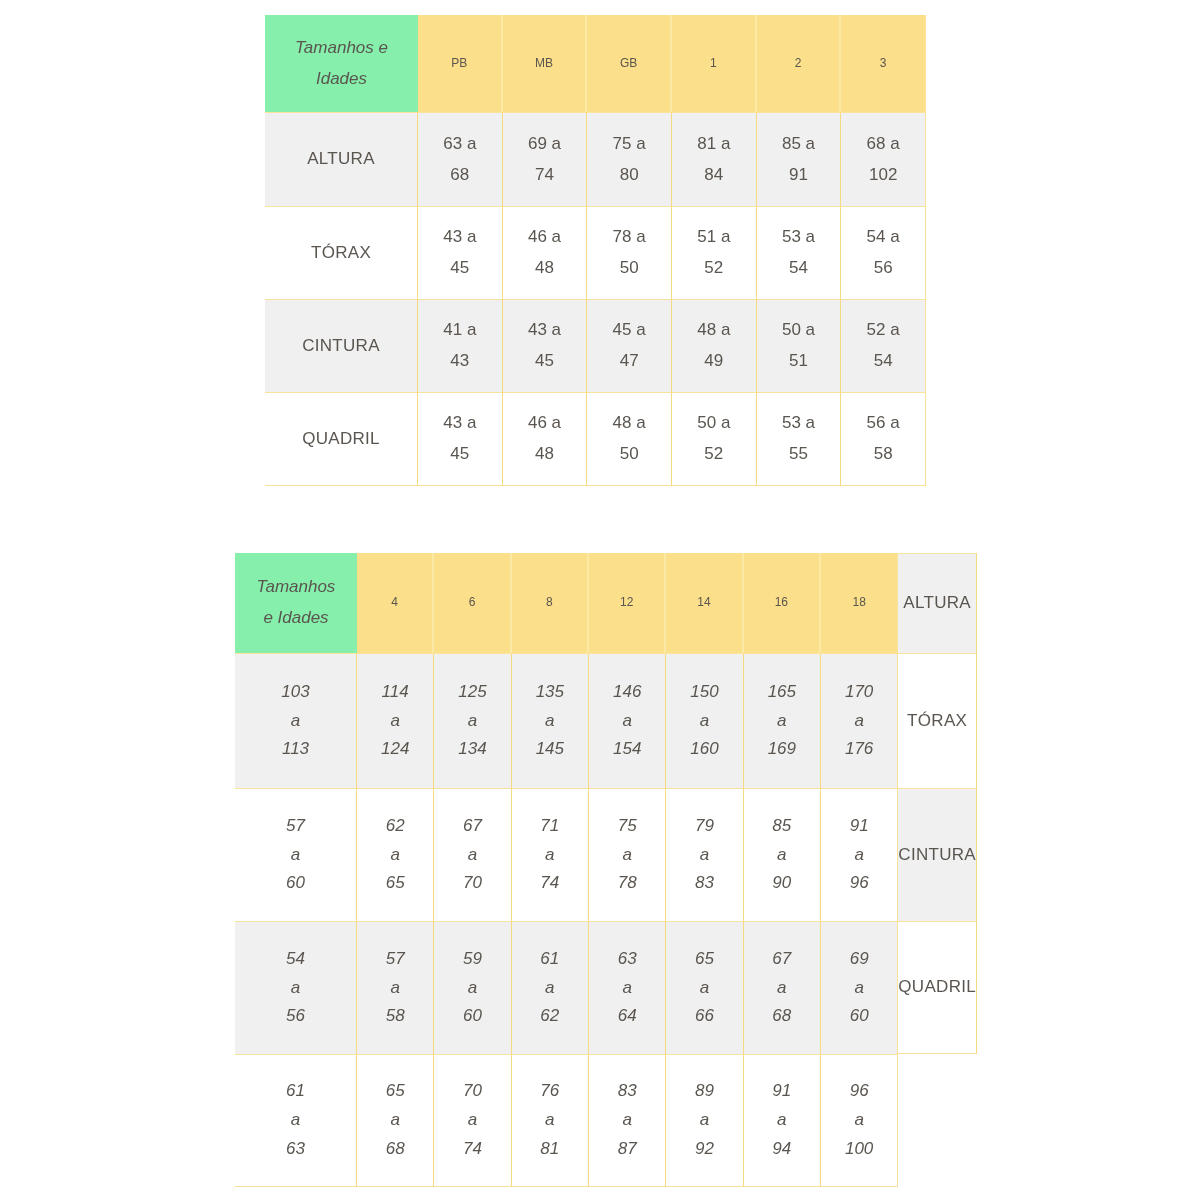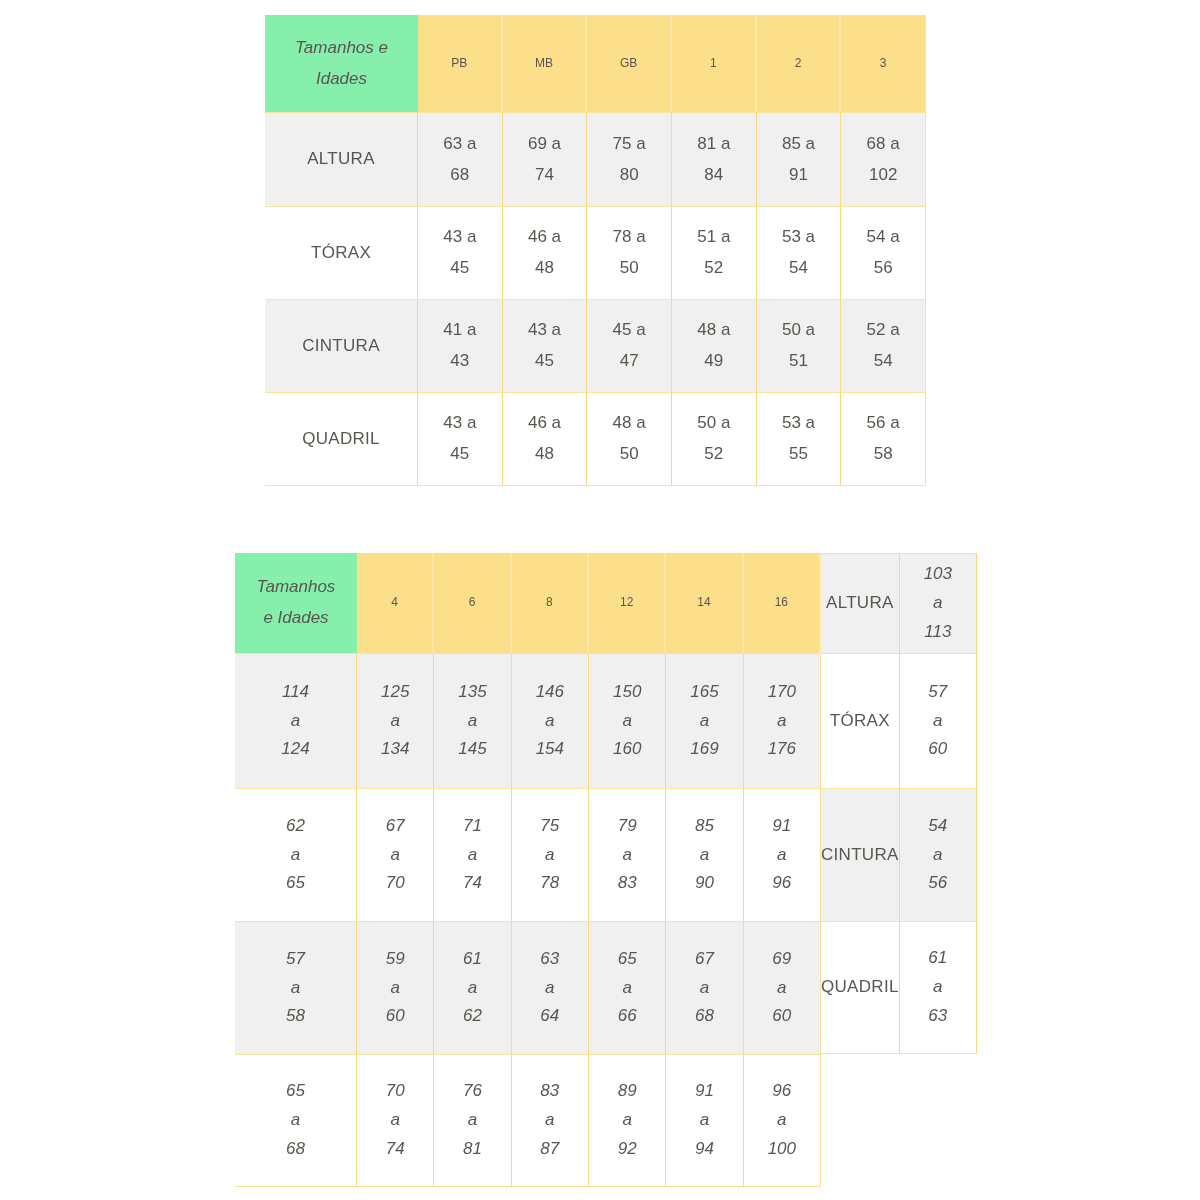--- a/index.html
+++ b/index.html
@@ -112,20 +112,21 @@
 
 <section class="tbl t2">
     <div class="cell corner">Tamanhos
 e Idades</div>
     <div class="cell head">4</div>
     <div class="cell head">6</div>
     <div class="cell head">8</div>
     <div class="cell head">12</div>
     <div class="cell head">14</div>
     <div class="cell head">16</div>
+    <div class="cell head last-col">18</div>
     <div class="cell body-cell label gray">ALTURA</div>
     <div class="cell body-cell val gray">103
 a
 113</div>
     <div class="cell body-cell val gray">114
 a
 124</div>
     <div class="cell body-cell val gray">125
 a
 134</div>

